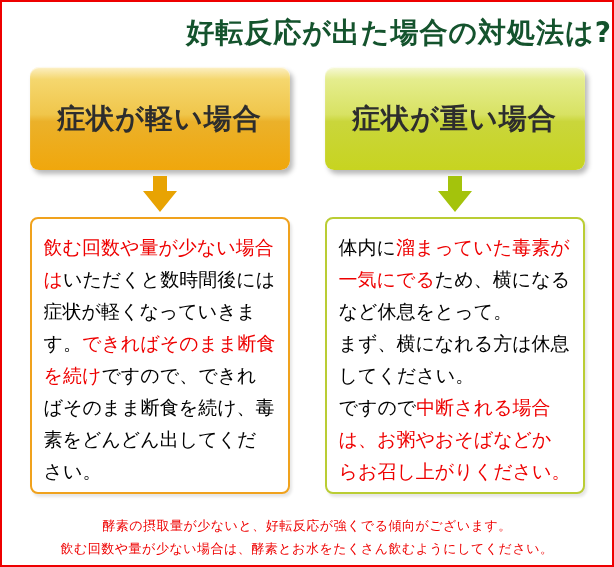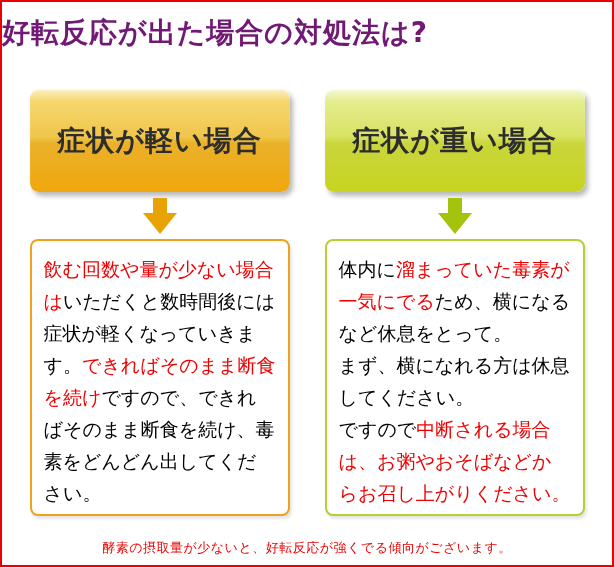--- a/index.html
+++ b/index.html
@@ -3,28 +3,28 @@
 <meta charset="utf-8">
 <style>
   html,body{margin:0;padding:0;background:#fff;}
   .page{
     width:614px;height:567px;box-sizing:border-box;
     border:2px solid #ee0000;background:#ffffff;
     font-family:"DejaVu Sans",sans-serif;
     overflow:hidden;
   }
   .title{
-    margin:14px 0 0 0;text-align:left;
-    color:#701a75;font-size:28px;font-weight:bold;letter-spacing:1px;
+    margin:14px 0 0 0;text-align:right;
+    color:#14532d;font-size:28px;font-weight:bold;letter-spacing:1px;
     line-height:34px;
   }
   .grid{
     display:flex;justify-content:center;gap:35px;margin-top:17px;
   }
-  .col{width:260px;display:flex;flex-direction:column;align-items:center;margin-top:22px;}
+  .col{width:260px;display:flex;flex-direction:column;align-items:center;}
   .case-btn{
     width:260px;height:103px;box-sizing:border-box;
     border-radius:9px;
     display:flex;align-items:center;justify-content:center;
     font-size:28px;font-weight:bold;color:#2d2d2d;letter-spacing:1px;
     background:linear-gradient(to bottom,var(--g1) 0%,var(--g2) 12%,var(--g3) 46%,var(--g4) 53%,var(--g5) 100%);
     box-shadow:3px 4px 5px rgba(0,0,0,0.28), inset 0 1px 1px rgba(255,255,255,0.7);
   }
   .arrow-wrap{
     height:47px;display:flex;align-items:center;justify-content:center;
@@ -71,15 +71,16 @@
           <polygon points="10,0 24,0 24,15 34,15 17,36 0,15 10,15" fill="currentColor"></polygon>
         </svg>
       </div>
       <div class="case-box"><span class="seg-dark">体内に</span><span class="seg-red">溜まっていた毒素が一気にでる</span><span class="seg-dark">ため、横になるなど休息をとって。</span><br><span class="seg-dark">まず、横になれる方は休息してください。</span><br><span class="seg-dark">ですので</span><span class="seg-red">中断される場合は、お粥やおそばなどからお召し上がりください。</span></div>
     </div>
 
   </div>
 
   <div class="footer">
     <div>酵素の摂取量が少ないと、好転反応が強くでる傾向がございます。</div>
+    <div>飲む回数や量が少ない場合は、酵素とお水をたくさん飲むようにしてください。</div>
   </div>
 
 </div>
 
 </body></html>

